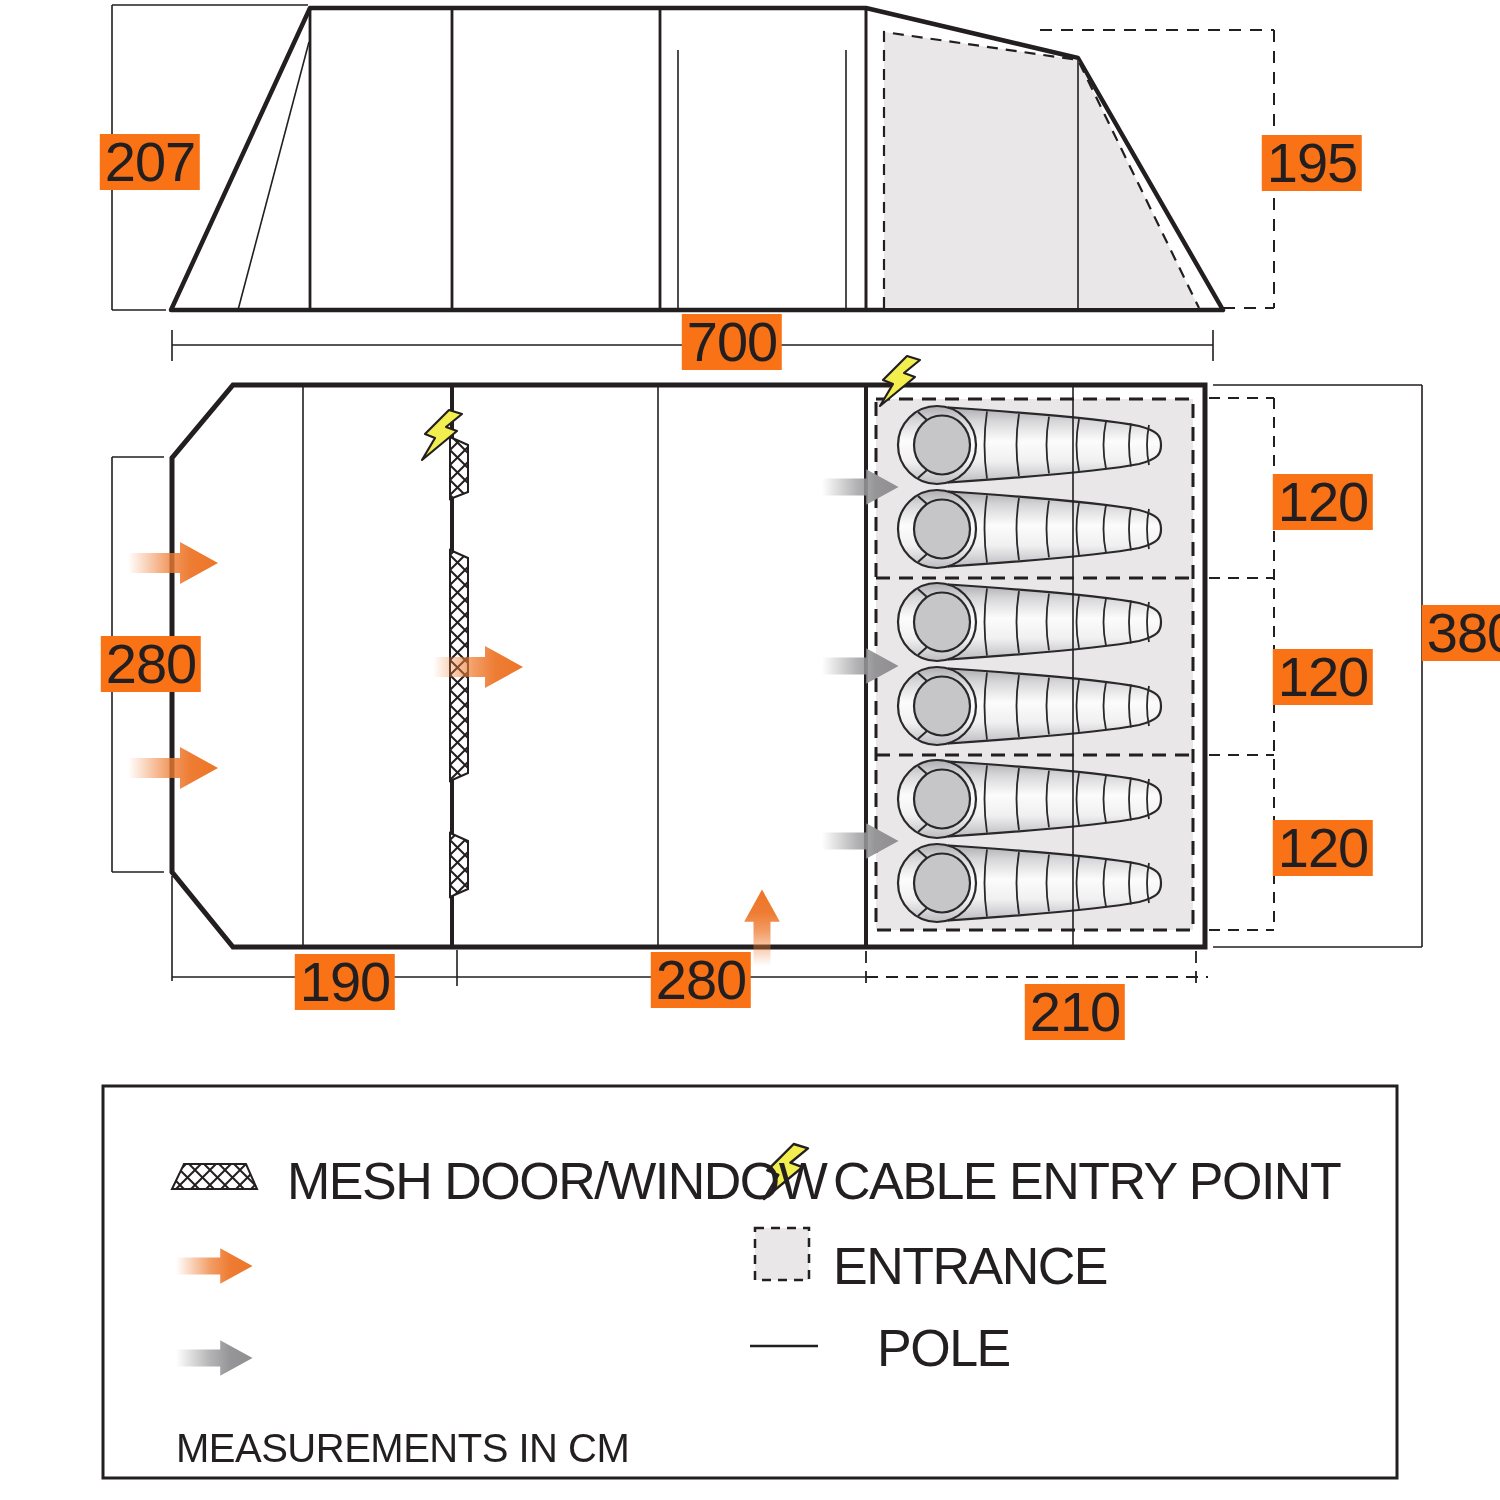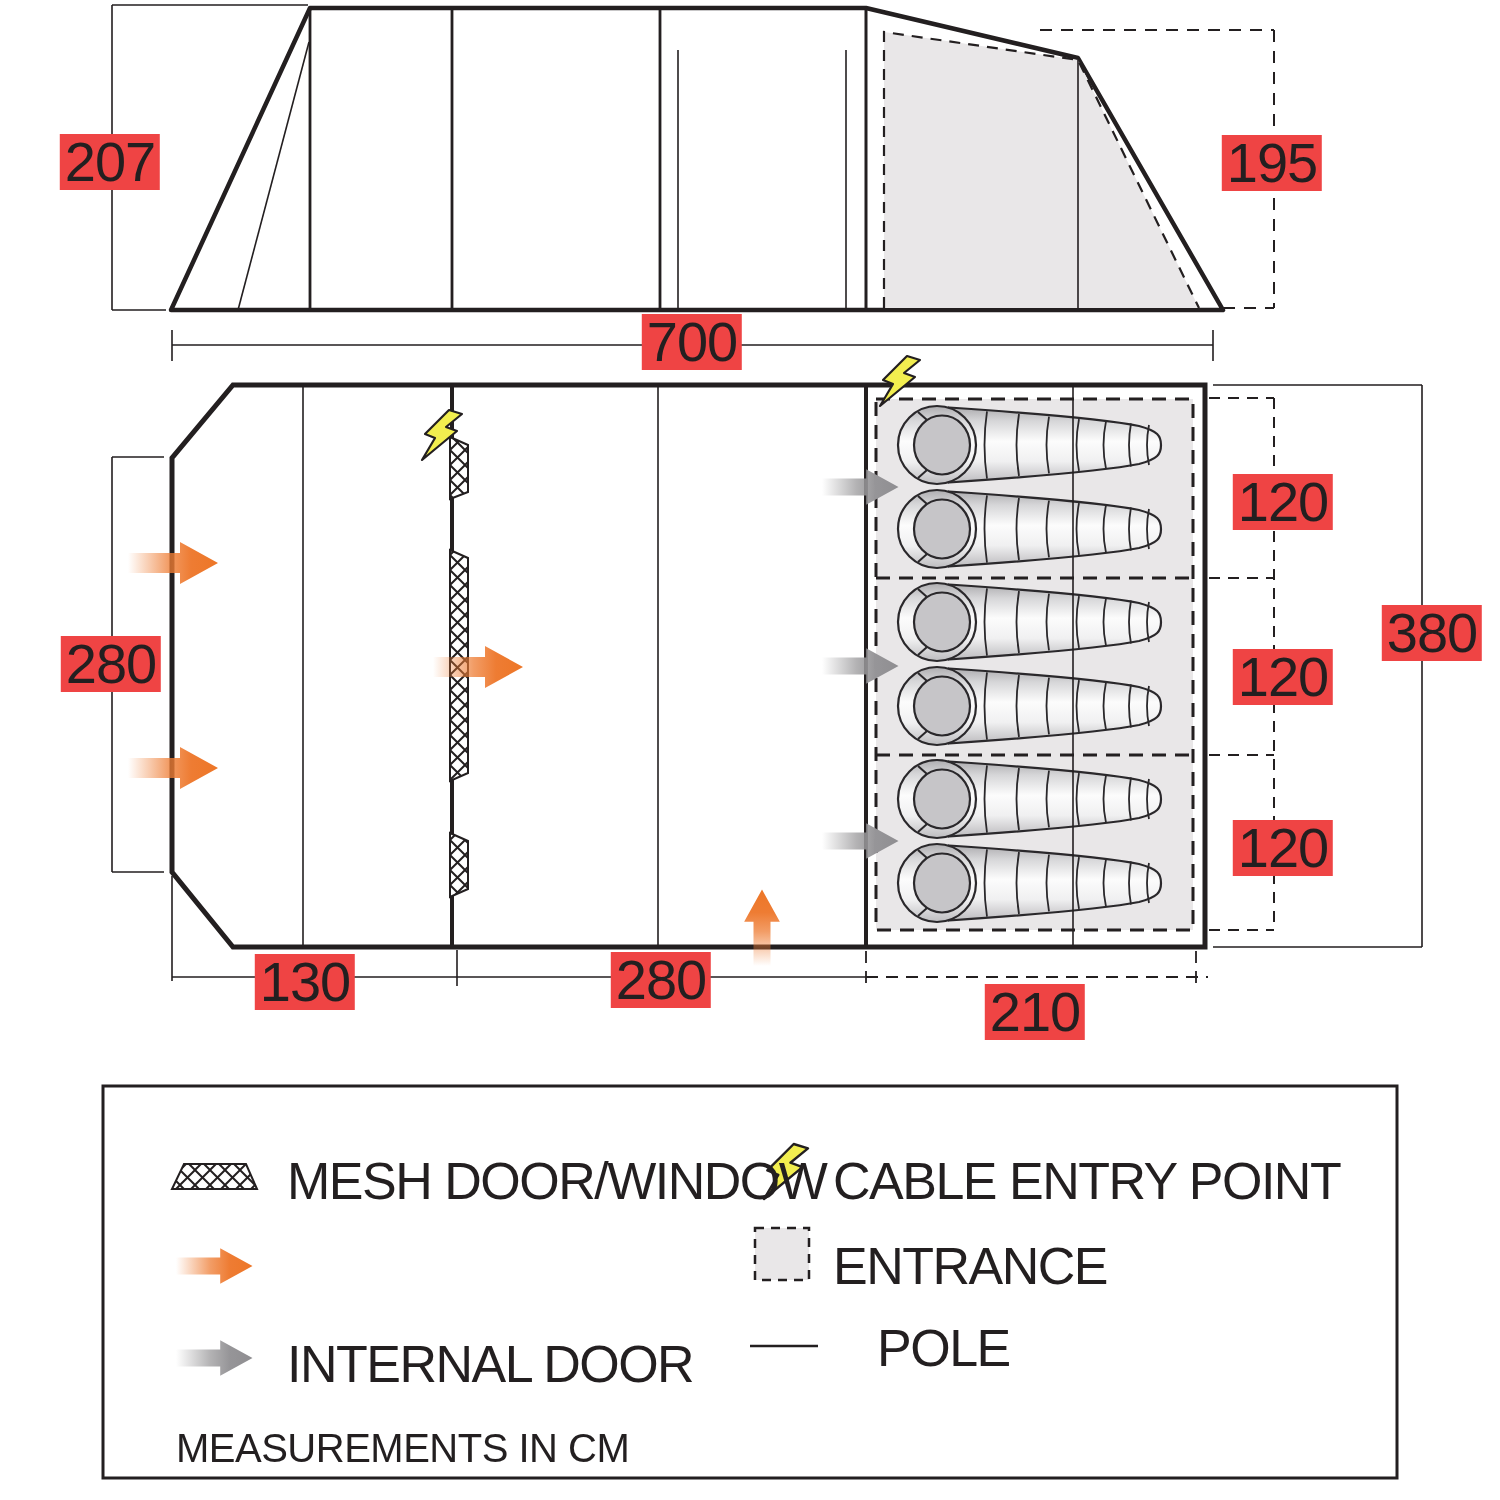--- a/index.html
+++ b/index.html
@@ -1,22 +1,22 @@
 <!DOCTYPE html>
 <html><head>
 <meta charset="utf-8">
 <style>
   html,body{margin:0;padding:0;background:#ffffff;}
   body{width:1500px;height:1500px;position:relative;font-family:"Liberation Sans",sans-serif;color:#231f20;}
   #stage{position:absolute;left:0;top:0;width:1500px;height:1500px;}
   svg{position:absolute;left:0;top:0;}
   .dim{
     position:absolute;font-size:56px;line-height:1;font-weight:400;
-    color:#231f20;background:#ef4444;padding:0 5px;white-space:nowrap;
-    transform:translateX(-50%);letter-spacing:-1px;
+    color:#231f20;background:#f97316;padding:0 5px;white-space:nowrap;
+    transform:translateX(-50%);letter-spacing:-1px;margin-left:40px;
   }
   .leg{
     position:absolute;font-size:52px;line-height:1;color:#231f20;
     white-space:nowrap;letter-spacing:-1.5px;
   }
   .note{
     position:absolute;font-size:40px;line-height:1;color:#231f20;
     white-space:nowrap;letter-spacing:-0.5px;text-align:center;
   }
 </style>
@@ -148,28 +148,27 @@
     <rect x="755" y="1228" width="54" height="52" fill="#e9e7e8" stroke="#231f20" stroke-width="2.5" stroke-dasharray="9 7"></rect>
     <use href="#arrowG" transform="translate(176,1358) scale(0.85)"></use>
     <path d="M750,1346 H818" stroke="#231f20" stroke-width="2.5"></path>
   </g>
 </svg>
 
 <div class="dim" style="left:110px;top:134px;">207</div>
 <div class="dim" style="left:1272px;top:135px;">195</div>
 <div class="dim" style="left:692px;top:314px;">700</div>
 <div class="dim" style="left:111px;top:636px;">280</div>
-<div class="dim" style="left:305px;top:954px;">130</div>
+<div class="dim" style="left:305px;top:954px;">190</div>
 <div class="dim" style="left:661px;top:952px;">280</div>
 <div class="dim" style="left:1035px;top:984px;">210</div>
 <div class="dim" style="left:1283px;top:474px;">120</div>
 <div class="dim" style="left:1283px;top:649px;">120</div>
 <div class="dim" style="left:1283px;top:820px;">120</div>
 <div class="dim" style="left:1432px;top:605px;">380</div>
 
 <div class="leg" style="left:833px;top:1155px;">CABLE ENTRY POINT</div>
 <div class="leg" style="left:287px;top:1155px;">MESH DOOR/WINDOW</div>
 <div class="leg" style="left:833px;top:1240px;">ENTRANCE</div>
-<div class="leg" style="left:287px;top:1338px;">INTERNAL DOOR</div>
 <div class="leg" style="left:833px;top:1322px;margin-left:44px;">POLE</div>
 <div class="note" style="left:176px;top:1428px;">MEASUREMENTS IN CM</div>
 
 </div>
 
 </body></html>

